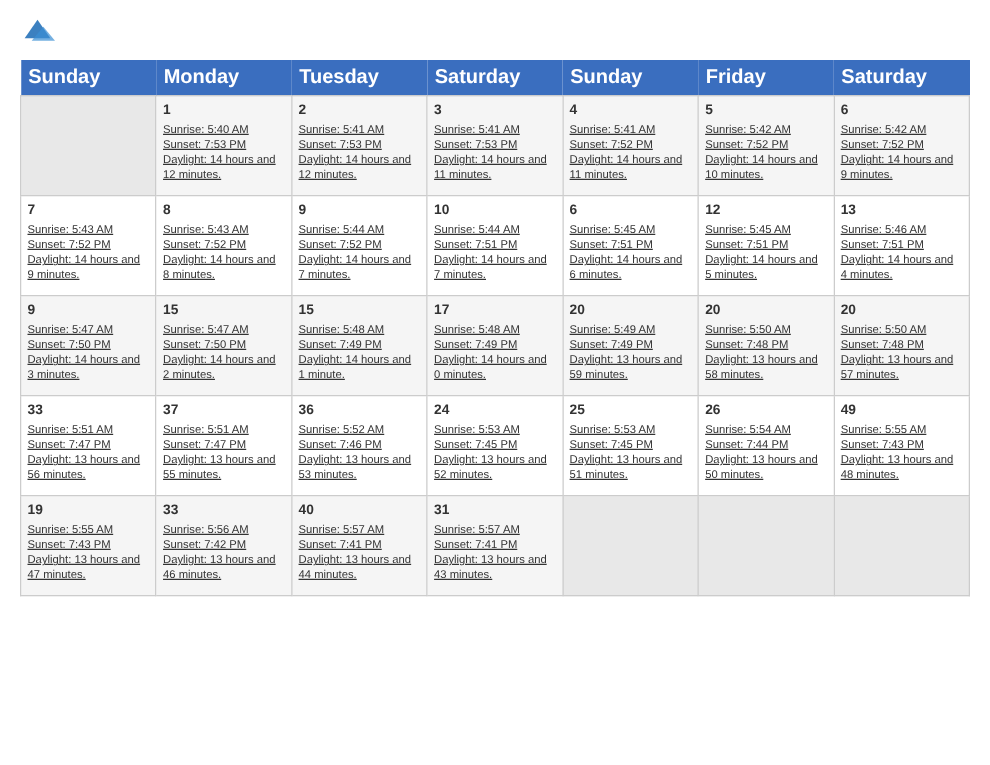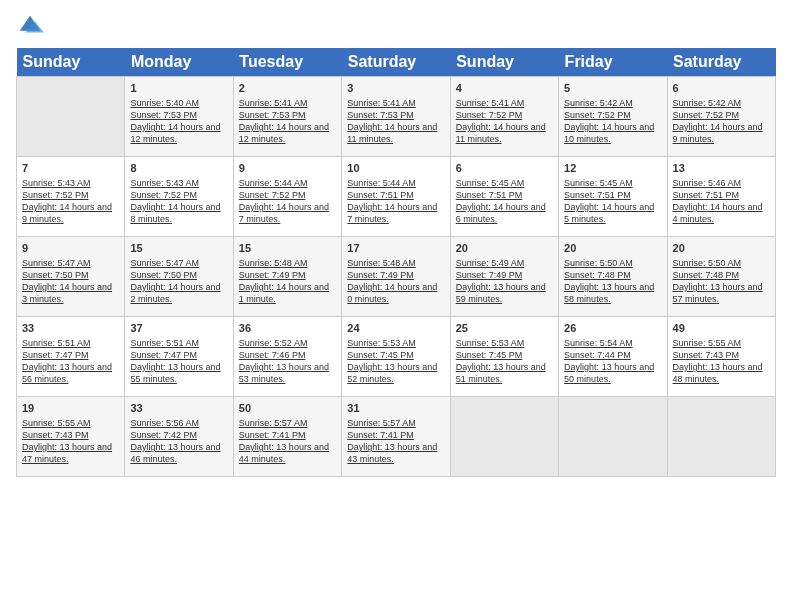--- a/index.html
+++ b/index.html
@@ -246,21 +246,21 @@
         <tr>
           <td>
             <span class="day-number">19</span>
             <div class="day-info">Sunrise: 5:55 AM<br>Sunset: 7:43 PM<br>Daylight: 13 hours and 47 minutes.</div>
           </td>
           <td>
             <span class="day-number">33</span>
             <div class="day-info">Sunrise: 5:56 AM<br>Sunset: 7:42 PM<br>Daylight: 13 hours and 46 minutes.</div>
           </td>
           <td>
-            <span class="day-number">50</span>
+            <span class="day-number">40</span>
             <div class="day-info">Sunrise: 5:57 AM<br>Sunset: 7:41 PM<br>Daylight: 13 hours and 44 minutes.</div>
           </td>
           <td>
             <span class="day-number">31</span>
             <div class="day-info">Sunrise: 5:57 AM<br>Sunset: 7:41 PM<br>Daylight: 13 hours and 43 minutes.</div>
           </td>
           <td class="empty"></td>
           <td class="empty"></td>
           <td class="empty"></td>
         </tr>

